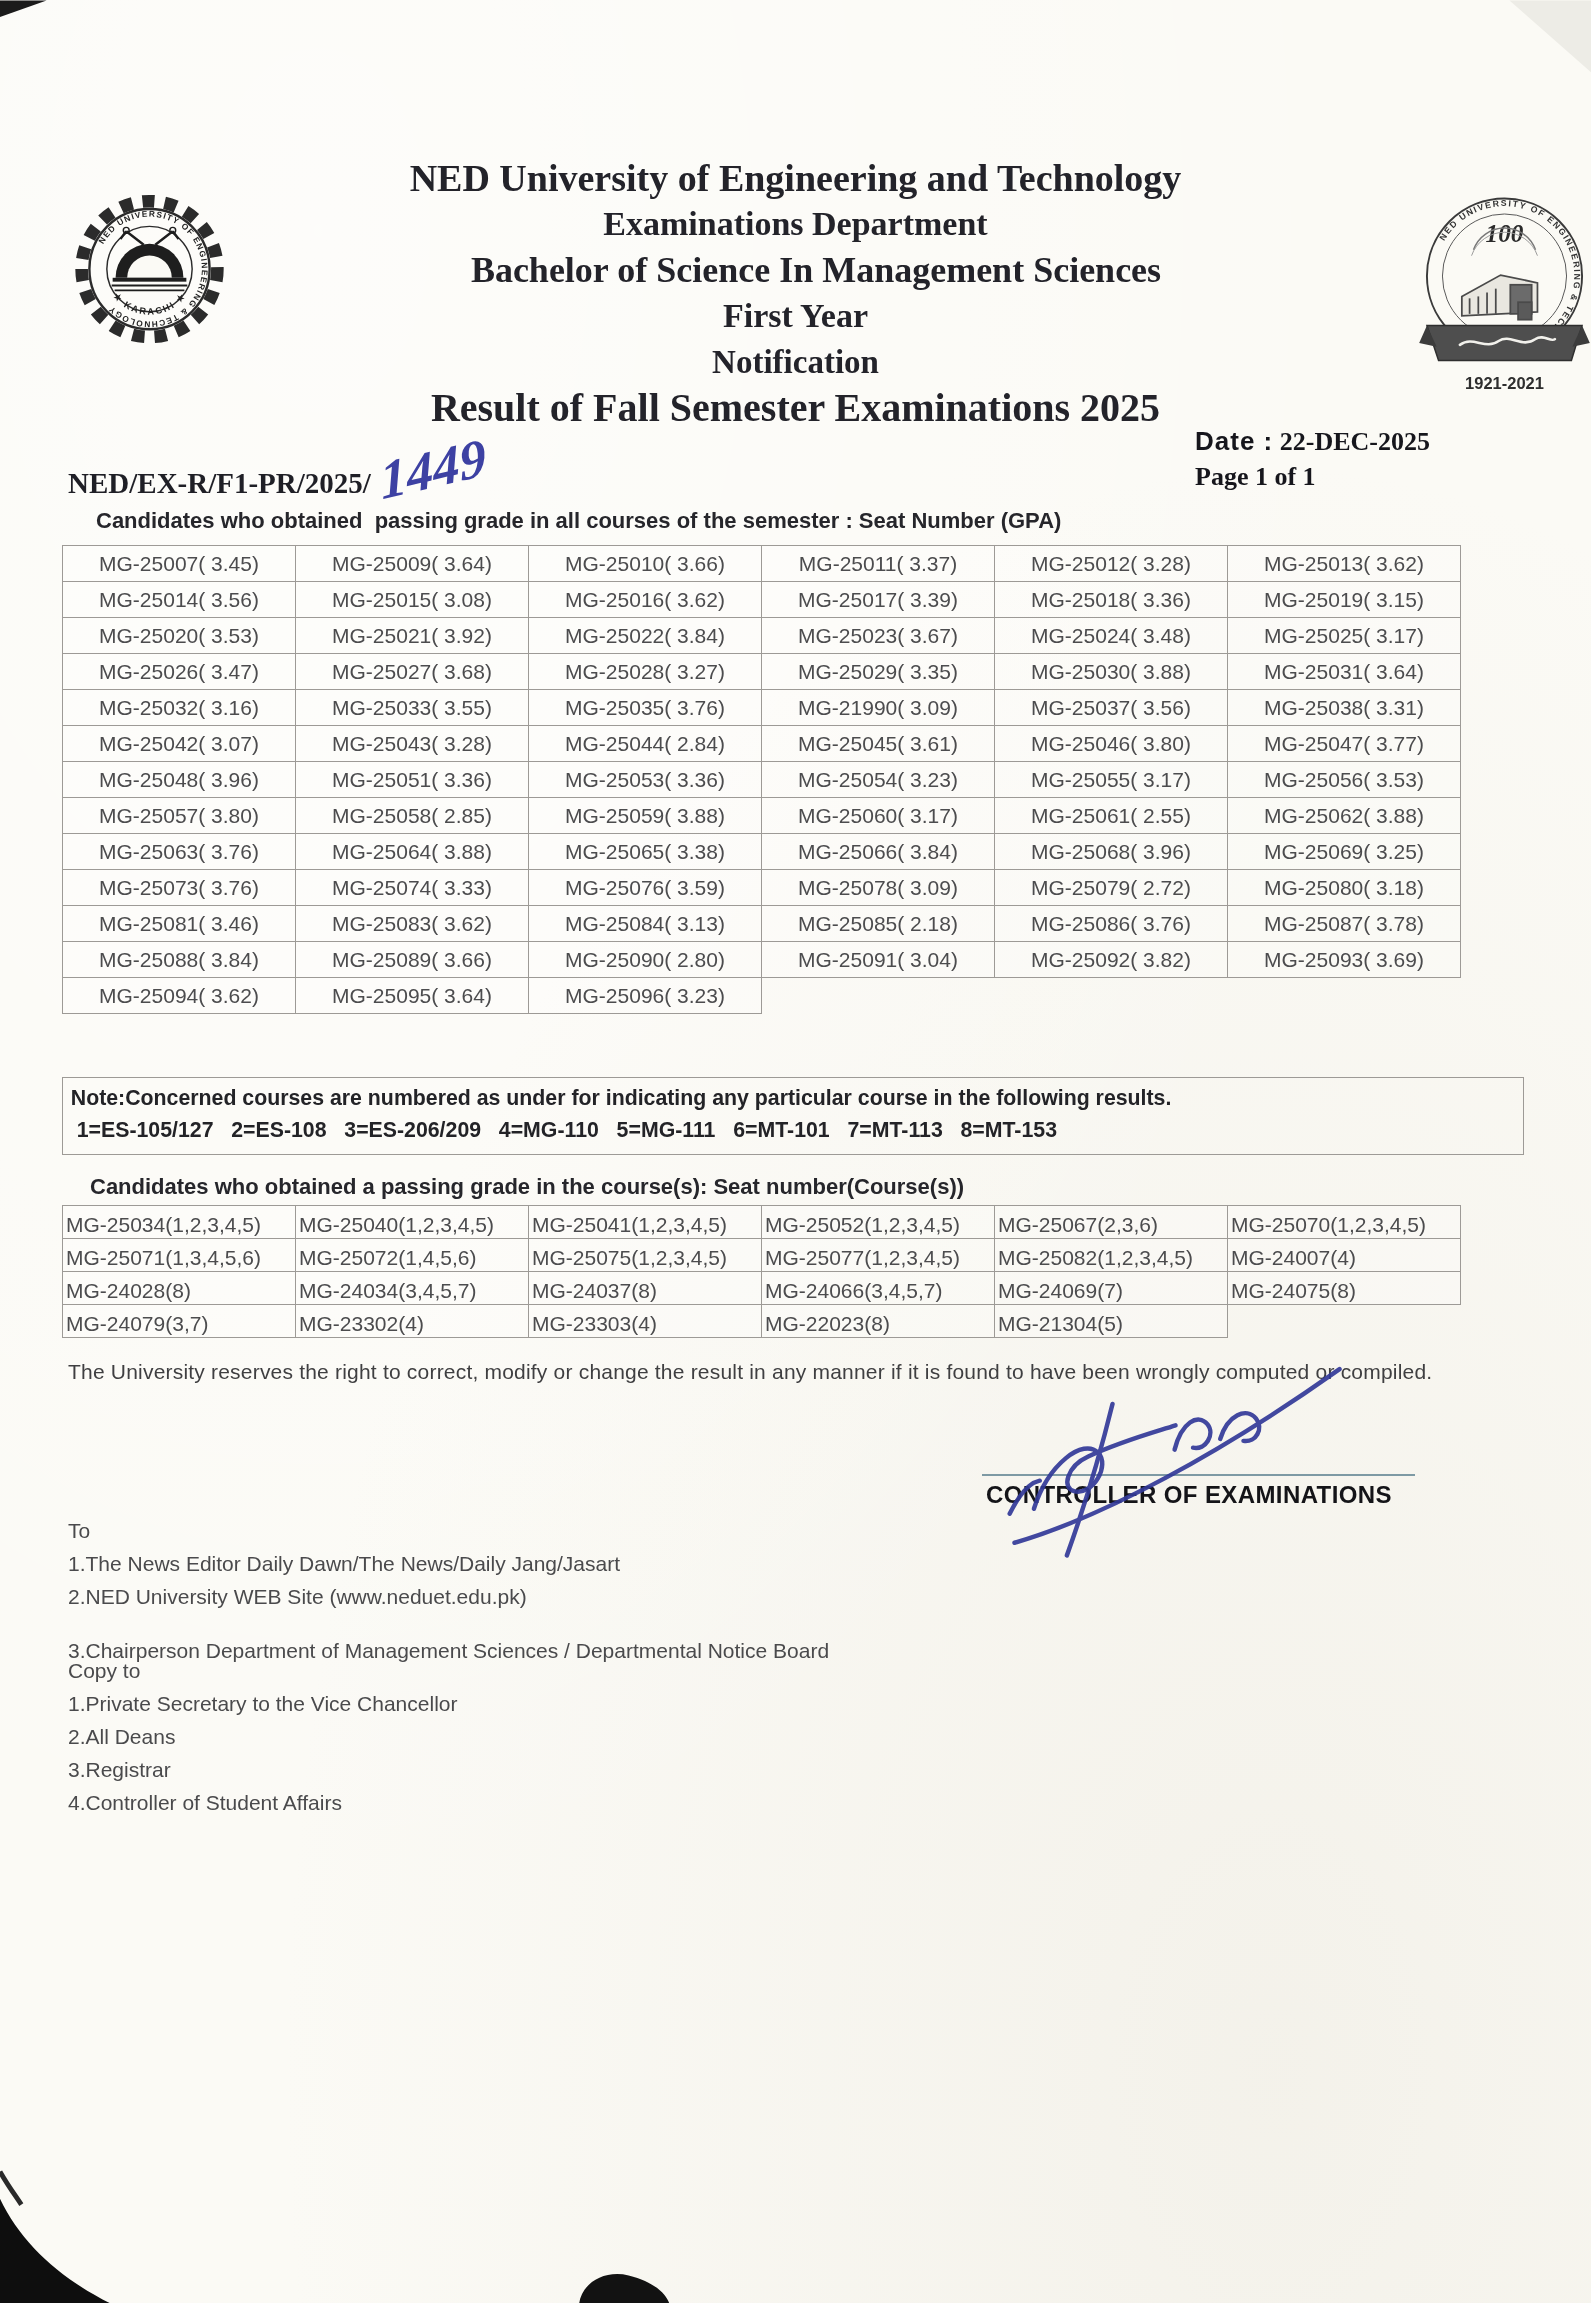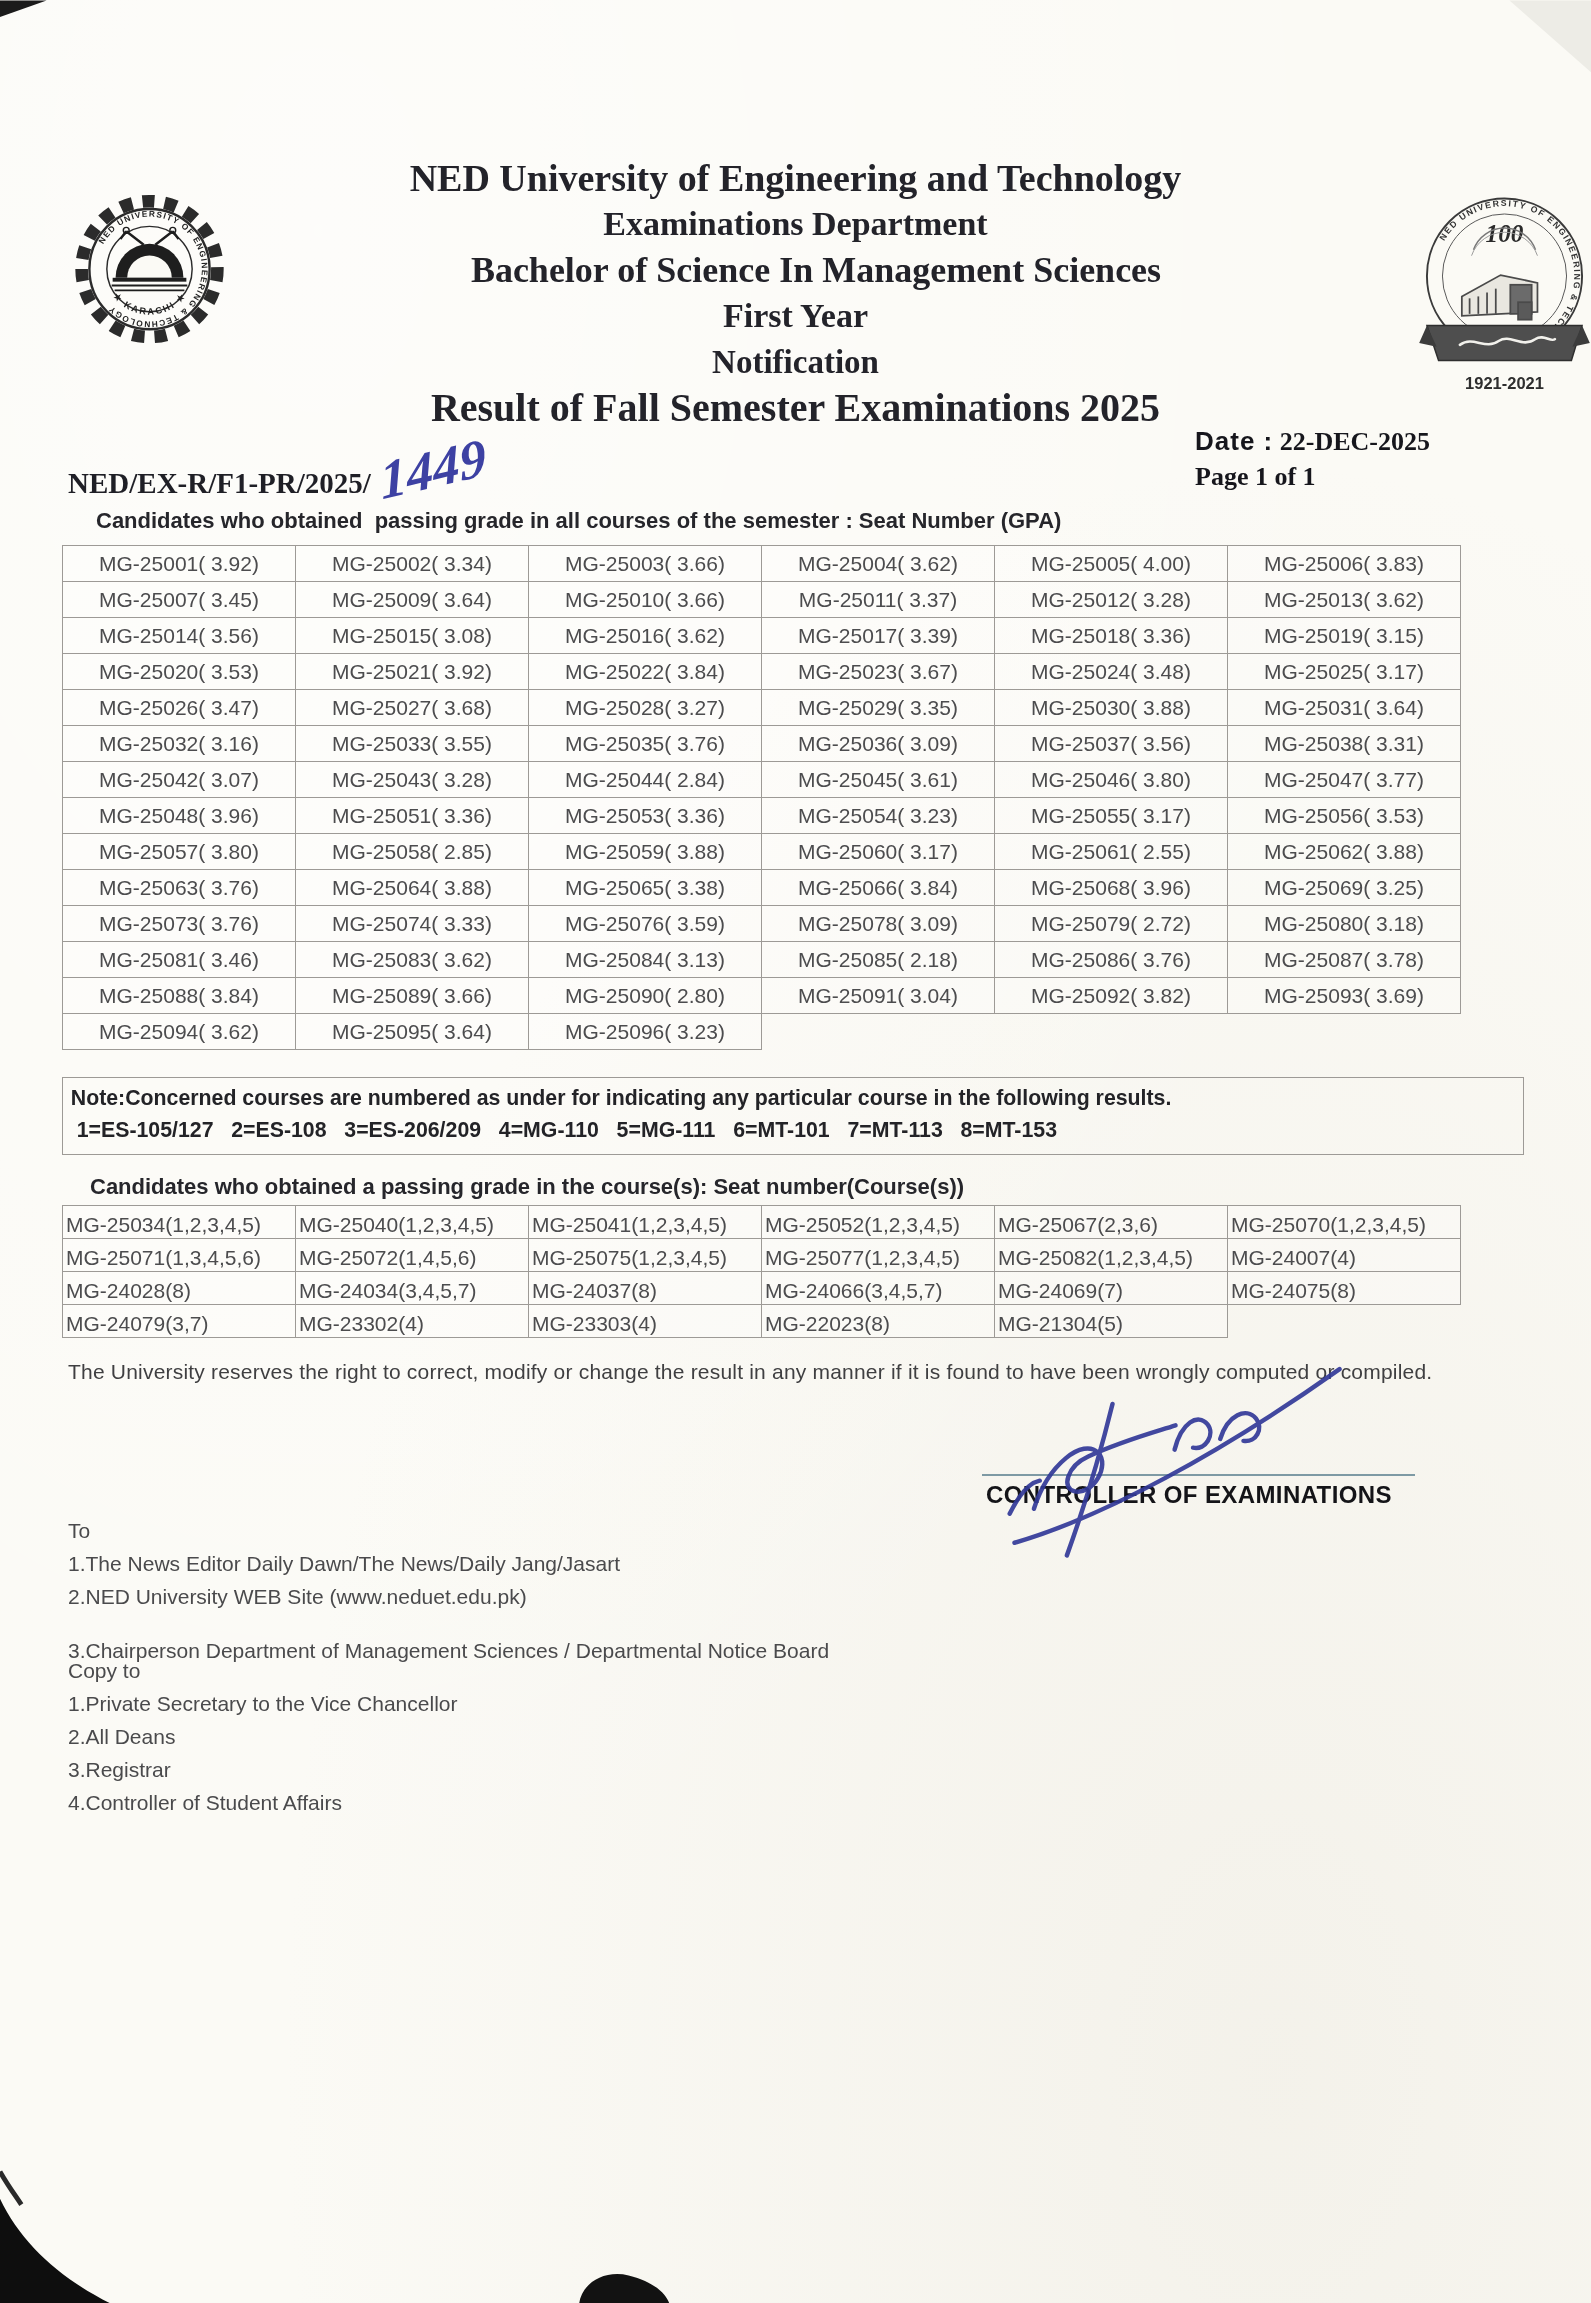--- a/index.html
+++ b/index.html
@@ -147,28 +147,20 @@
   <div class="abs dateblock">
     <div>
       <span class="mono">Date :</span><span class="ser"> 22-DEC-2025</span>
     </div>
     <div class="ser">Page 1 of 1</div>
   </div>
 
   <div class="abs sechead h1pos">Candidates who obtained  passing grade in all courses of the semester : Seat Number (GPA)</div>
   <div class="abs dtable gpa tbl1pos">
       <div class="trow">
-        <div class="tcell">MG-25001( 3.92)</div>
-        <div class="tcell">MG-25002( 3.34)</div>
-        <div class="tcell">MG-25003( 3.66)</div>
-        <div class="tcell">MG-25004( 3.62)</div>
-        <div class="tcell">MG-25005( 4.00)</div>
-        <div class="tcell">MG-25006( 3.83)</div>
-      </div>
-      <div class="trow">
         <div class="tcell">MG-25007( 3.45)</div>
         <div class="tcell">MG-25009( 3.64)</div>
         <div class="tcell">MG-25010( 3.66)</div>
         <div class="tcell">MG-25011( 3.37)</div>
         <div class="tcell">MG-25012( 3.28)</div>
         <div class="tcell">MG-25013( 3.62)</div>
       </div>
       <div class="trow">
         <div class="tcell">MG-25014( 3.56)</div>
         <div class="tcell">MG-25015( 3.08)</div>
@@ -190,21 +182,21 @@
         <div class="tcell">MG-25027( 3.68)</div>
         <div class="tcell">MG-25028( 3.27)</div>
         <div class="tcell">MG-25029( 3.35)</div>
         <div class="tcell">MG-25030( 3.88)</div>
         <div class="tcell">MG-25031( 3.64)</div>
       </div>
       <div class="trow">
         <div class="tcell">MG-25032( 3.16)</div>
         <div class="tcell">MG-25033( 3.55)</div>
         <div class="tcell">MG-25035( 3.76)</div>
-        <div class="tcell">MG-25036( 3.09)</div>
+        <div class="tcell">MG-21990( 3.09)</div>
         <div class="tcell">MG-25037( 3.56)</div>
         <div class="tcell">MG-25038( 3.31)</div>
       </div>
       <div class="trow">
         <div class="tcell">MG-25042( 3.07)</div>
         <div class="tcell">MG-25043( 3.28)</div>
         <div class="tcell">MG-25044( 2.84)</div>
         <div class="tcell">MG-25045( 3.61)</div>
         <div class="tcell">MG-25046( 3.80)</div>
         <div class="tcell">MG-25047( 3.77)</div>

